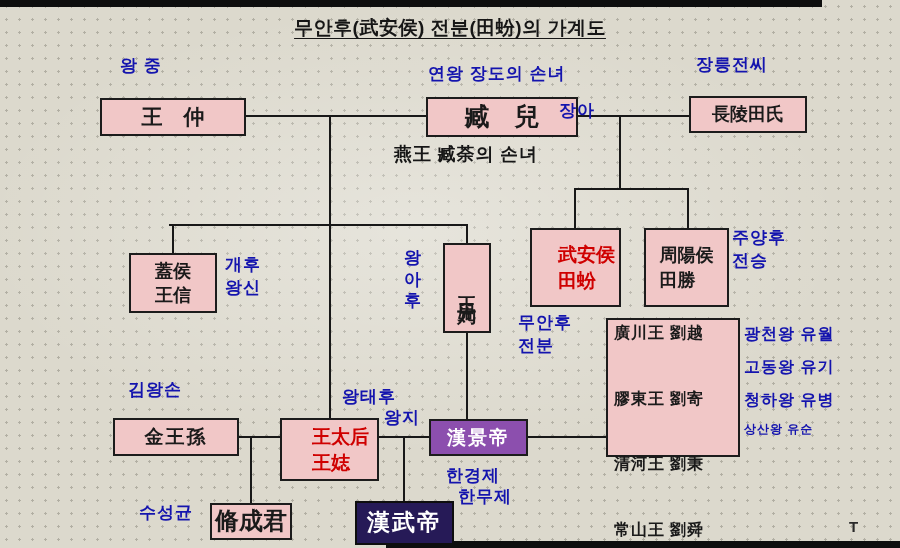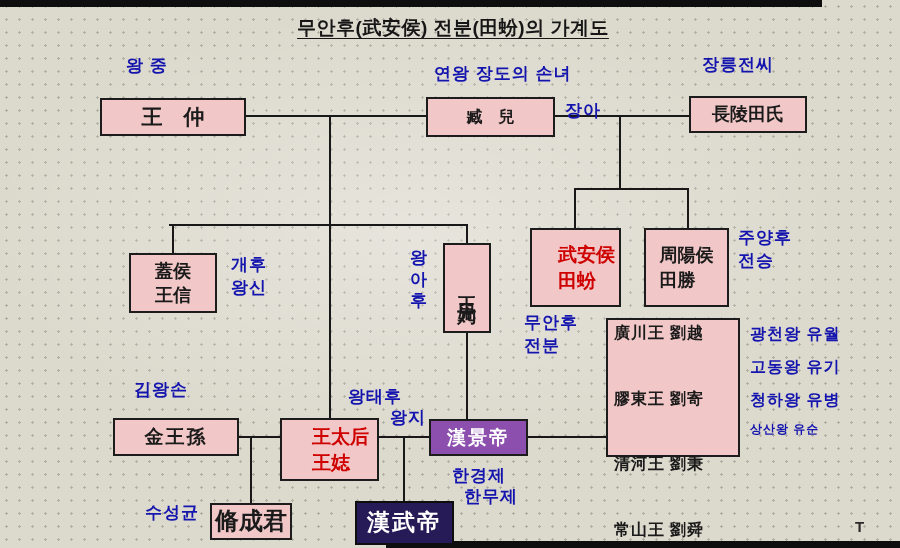--- a/index.html
+++ b/index.html
@@ -4,21 +4,21 @@
 <style>
   html,body{margin:0;padding:0;}
   .canvas{
     position:relative;width:900px;height:548px;overflow:hidden;
     background-color:var(--background,#dcd9cd);
     background-image:
       radial-gradient(ellipse 620px 320px at 46% 42%, rgba(255,255,255,.30), rgba(255,255,255,0) 70%),
       radial-gradient(rgba(110,108,95,.38) 1px, transparent 1.4px);
     background-size:auto,13px 13px;
   }
-  .kor{font-family:"Liberation Sans","DejaVu Sans",sans-serif;font-weight:bold;padding-left:6px;}
+  .kor{font-family:"Liberation Sans","DejaVu Sans",sans-serif;font-weight:bold;}
   .hanja{font-family:"Liberation Serif","DejaVu Serif",serif;font-weight:600;}
   .title{
     position:absolute;left:0;right:0;top:15px;text-align:center;
     font-size:19px;color:#161616;letter-spacing:.5px;
     text-decoration:underline;text-underline-offset:4px;
   }
   .box{
     position:absolute;background:var(--box-bg,#f1c7c7);
     border:2px solid var(--box-border,#1c1c1c);
     display:flex;align-items:center;justify-content:center;
@@ -66,22 +66,23 @@
   <div class="line" style="left:379px;top:436px;width:50px;height:2px"></div>
   <div class="line" style="left:250px;top:437px;width:2px;height:66px"></div>
   <div class="line" style="left:403px;top:437px;width:2px;height:64px"></div>
   <div class="line" style="left:466px;top:333px;width:2px;height:86px"></div>
   <div class="line" style="left:528px;top:436px;width:78px;height:2px"></div>
 
   <div class="label kor" style="left:120px;top:55px">왕 중</div>
   <div class="box hanja" style="left:100px;top:98px;width:146px;height:38px;font-size:21px">王　仲</div>
 
   <div class="label kor" style="left:428px;top:63px">연왕 장도의 손녀</div>
-  <div class="box hanja" style="left:426px;top:97px;width:129px;height:40px;font-size:16px;font-weight:bold">臧　兒</div>
+  <div class="box hanja" style="left:426px;top:97px;width:152px;height:40px;font-size:25px;font-weight:bold">臧　兒</div>
   <div class="label kor" style="left:559px;top:100px">장아</div>
+  <div class="note hanja black" style="left:394px;top:142px">燕王 臧荼의 손녀</div>
 
   <div class="label kor" style="left:696px;top:54px">장릉전씨</div>
   <div class="box hanja" style="left:689px;top:96px;width:118px;height:37px;font-size:18px">長陵田氏</div>
 
   <div class="box hanja" style="left:129px;top:253px;width:88px;height:60px;font-size:18px">蓋侯
 王信</div>
   <div class="label kor" style="left:225px;top:254px">개후
 왕신</div>
 
   <div class="label kor vert" style="left:400px;top:236px;height:90px">왕아후</div>

